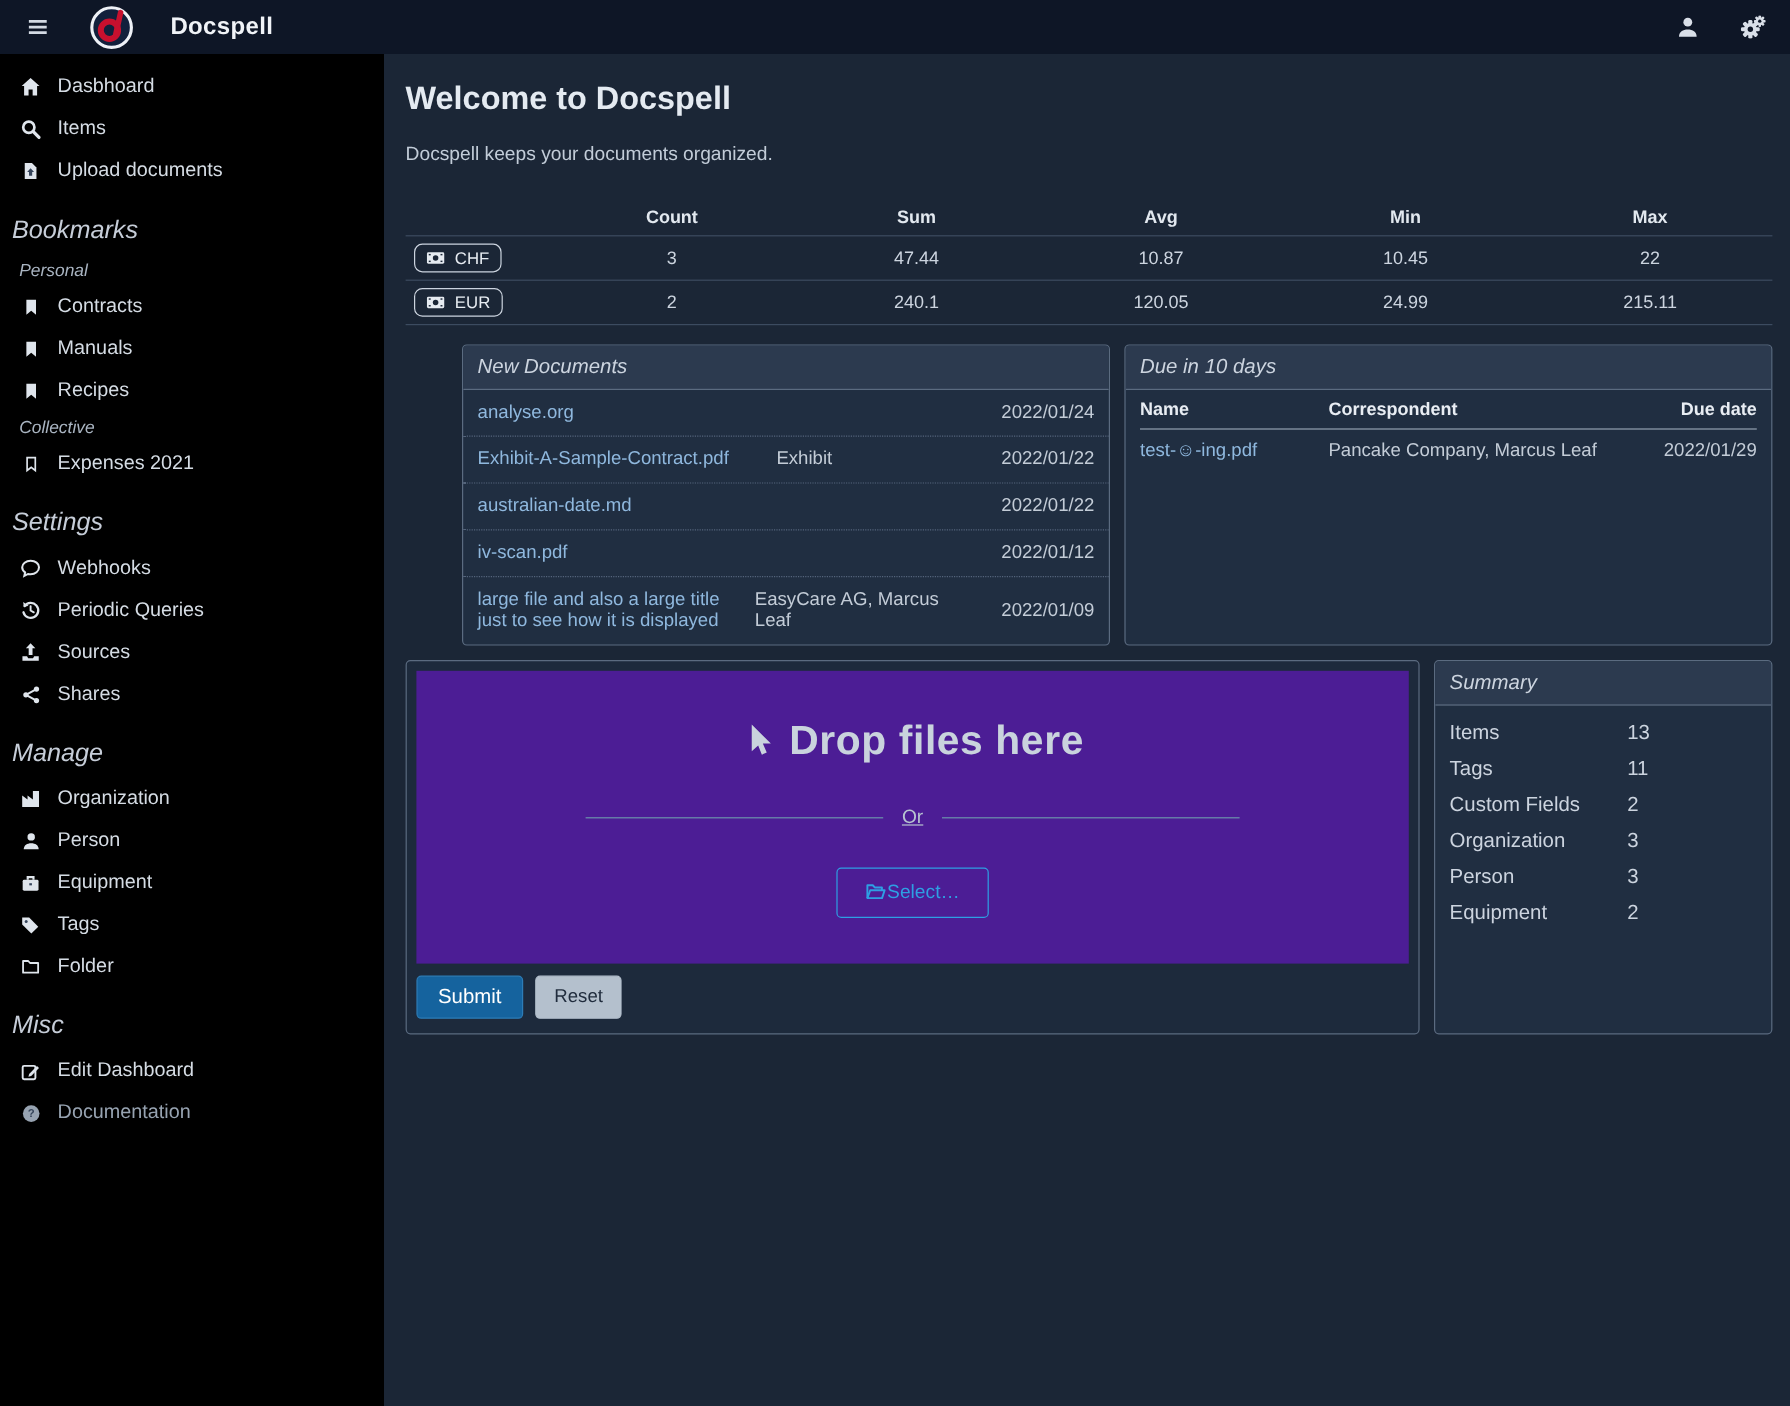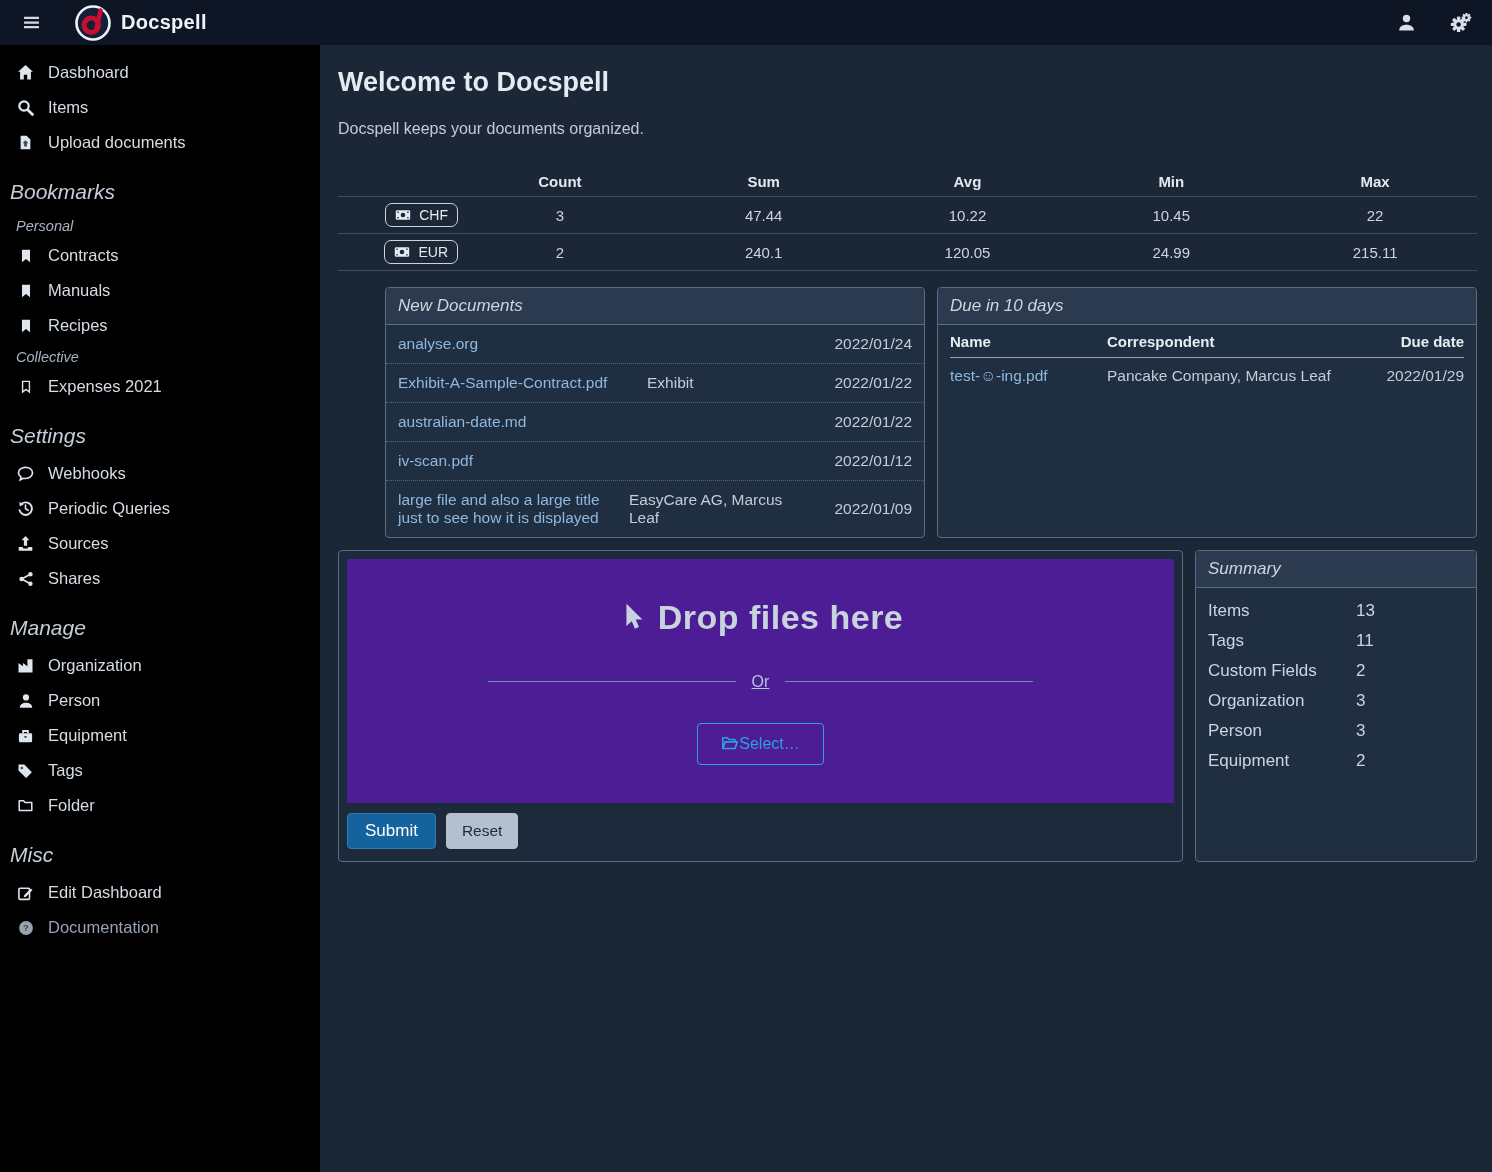--- a/index.html
+++ b/index.html
@@ -13,21 +13,21 @@
 
   
   .topbar {
     height: 45px; flex: 0 0 45px;
     background: #0e1626;
     display: flex; align-items: center;
     padding: 0 16px 0 12px;
   }
   .hamburger { background: none; border: none; color: #d3dae3; cursor: pointer; padding: 6px 10px; }
   .brand { display: flex; align-items: center; gap: 10px; margin-left: 24px; cursor: pointer; }
-  .brand-title { font-size: 20px; font-weight: bold; color: #f0f3f7; letter-spacing: .3px; }
+  .brand-title { font-size: 20px; font-weight: bold; color: #f0f3f7; letter-spacing: .3px; margin-left: 21px; }
   .topbar-right { margin-left: auto; display: flex; align-items: center; gap: 26px; }
   .topbar-right button { background: none; border: none; color: #d9dfe8; cursor: pointer; padding: 4px; }
 
   
   .content { display: flex; flex: 1; min-height: 0; }
   .sidebar {
     width: 320px; flex: 0 0 320px;
     background: #000000;
     padding: 10px 0 10px 0;
     overflow: hidden;
@@ -57,21 +57,21 @@
   .welcome-sub { font-size: 16px; color: #c2ccd8; margin-top: 22px; }
 
   
   .stats-table { margin-top: 28px; }
   .stats-row {
     display: grid; grid-template-columns: 120px repeat(5, 1fr);
     align-items: center; border-bottom: 1px solid #3c4b60; min-height: 37px;
   }
   .stats-row.head { min-height: 31px; font-weight: bold; font-size: 14.5px; color: #e2e8ef; }
   .stats-cell { text-align: center; font-size: 15px; }
-  .badge-cell { text-align: right; padding-left: 7px; }
+  .badge-cell { text-align: left; padding-left: 7px; }
   .currency-badge {
     display: inline-flex; align-items: center; gap: 8px;
     border: 1px solid #ccd4df; border-radius: 7px;
     padding: 3px 9px; font-size: 14px; color: #e6ebf1;
   }
 
   
   .panel-grid { display: grid; grid-template-columns: 1fr 1fr; gap: 12px; margin-top: 16px; padding-left: 47px; }
   .panel {
     border: 1px solid #5b6b80; border-radius: 4px;
@@ -405,21 +405,21 @@
                     <rect x="12.1" y="4.6" width="1.6" height="1.2" fill="#1b2636"></rect>
                     <rect x="2.3" y="10.2" width="1.6" height="1.2" fill="#1b2636"></rect>
                     <rect x="12.1" y="10.2" width="1.6" height="1.2" fill="#1b2636"></rect>
                   </svg>
               </span>
               <span>CHF</span>
             </span>
           </div>
           <div class="stats-cell">3</div>
           <div class="stats-cell">47.44</div>
-          <div class="stats-cell">10.22</div>
+          <div class="stats-cell">10.87</div>
           <div class="stats-cell">10.45</div>
           <div class="stats-cell">22</div>
         </div>
         <div class="stats-row">
           <div class="stats-cell badge-cell">
             <span class="currency-badge">
               <span>
                 <svg width="16" height="16" viewBox="0 0 16 16">
                     <rect x="0.8" y="3.2" width="14.4" height="9.6" rx="1.2" fill="currentColor"></rect>
                     <circle cx="8" cy="8" r="2.3" fill="#1b2636"></circle>

